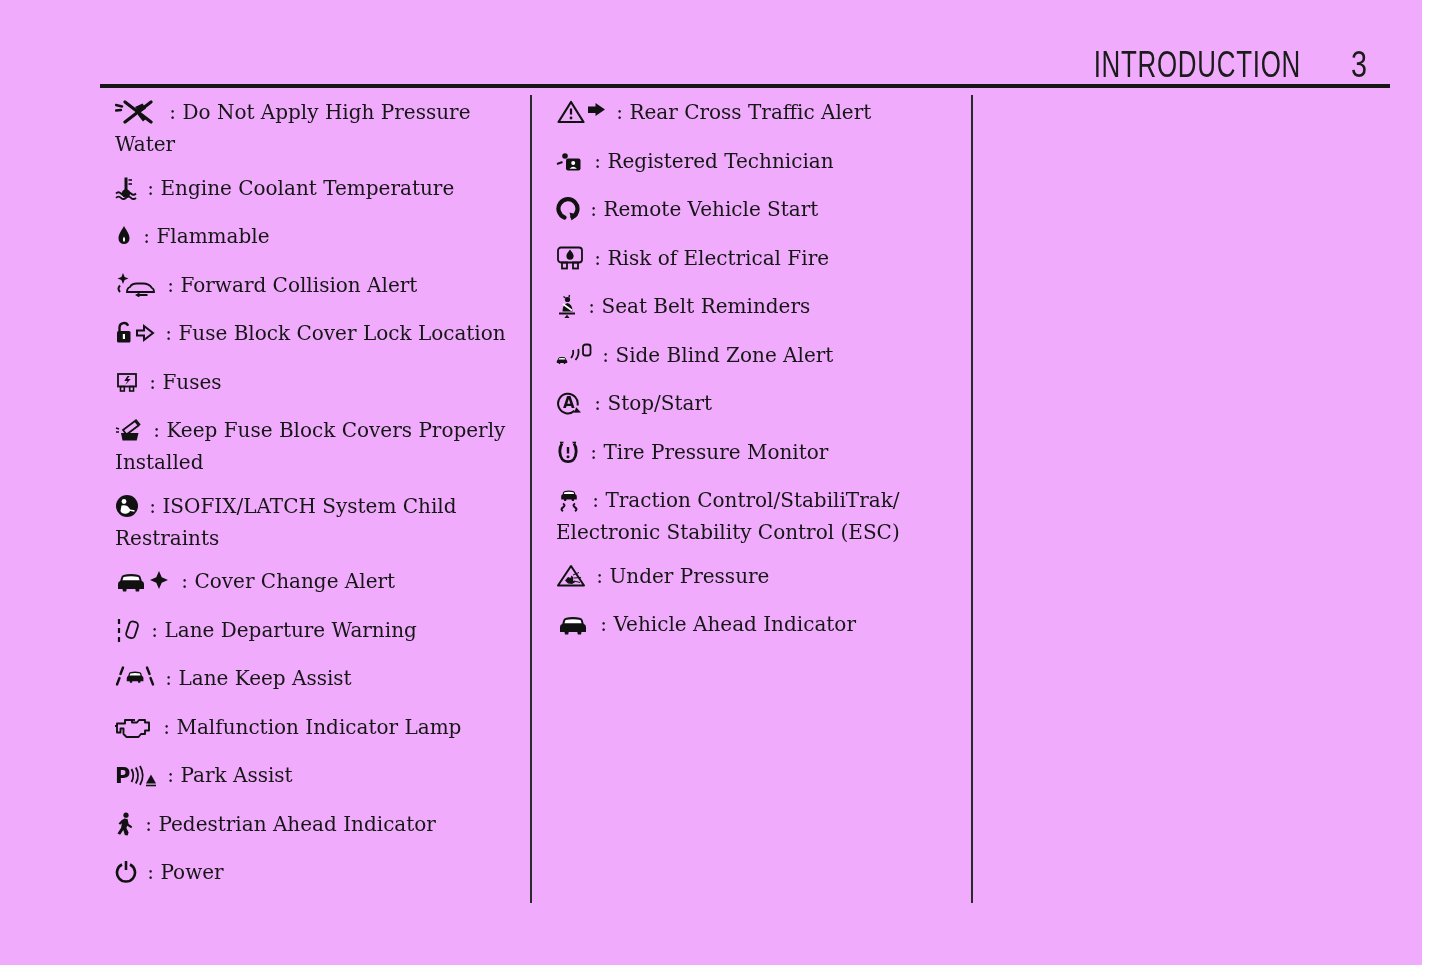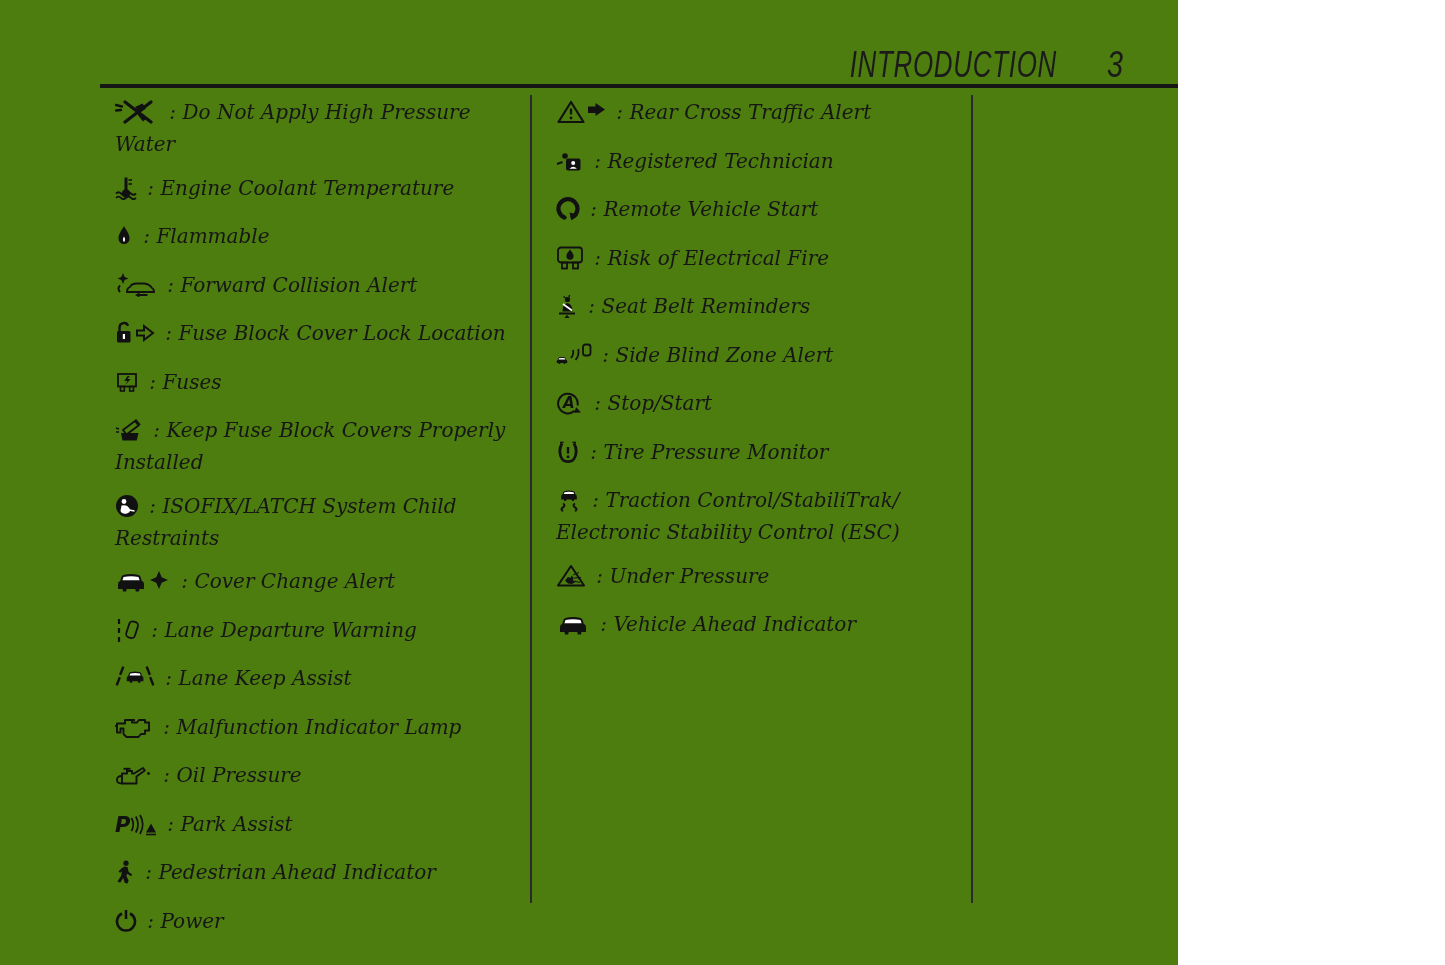--- a/index.html
+++ b/index.html
@@ -1,17 +1,17 @@
 <!DOCTYPE html>
 <html><head>
 <meta charset="utf-8">
 <style>
   html,body{margin:0;padding:0;background:#fff;}
-  #page{position:relative;width:1178px;height:965px;background:#4d7c0f;overflow:hidden;
-        font-family:"DejaVu Serif", "Liberation Serif", serif;color:#161616;font-style:italic;}
+  #page{position:relative;width:1422px;height:965px;background:#f0abfc;overflow:hidden;
+        font-family:"DejaVu Serif", "Liberation Serif", serif;color:#161616;}
   .header{position:absolute;top:44px;right:55px;display:flex;align-items:baseline;
           font-family:"Liberation Sans", sans-serif;font-size:36px;font-weight:400;
           color:#1b1b1b;white-space:nowrap;}
   .header .title{display:inline-block;transform:scaleX(0.72);transform-origin:right center;letter-spacing:1px;}
   .header .pnum{display:inline-block;margin-left:46px;transform:scaleX(0.8);transform-origin:right center;}
   .rule{position:absolute;left:100px;top:84px;width:1290px;height:4px;background:#161616;}
   .vline{position:absolute;top:95px;height:808px;width:2px;background:#2a2a2a;}
   #vline-1{left:530px;}
   #vline-2{left:971px;}
   .column{position:absolute;top:99px;}
@@ -119,27 +119,20 @@
             <g transform="translate(10.5,3) scale(0.64)">
               <path d="M2 19 L2 14 Q2 11.5 4.2 11 L5.5 6.8 Q6.5 4 15 4 Q23.5 4 24.5 6.8 L25.8 11 Q28 11.5 28 14 L28 19 L23.5 19 L23 21.5 L19.8 21.5 L19.3 19 L10.7 19 L10.2 21.5 L7 21.5 L6.5 19 Z" fill="#111"></path>
               <path d="M7.5 7 Q15 5.3 22.5 7 L23.6 10.2 L6.4 10.2 Z" fill="#fff"></path>
             </g>
           </svg></span><span class="sep"> : </span><span class="label">Lane Keep Assist</span></div>
       <div class="item"><span class="icon"><svg width="38" height="24" viewBox="0 0 38 24">
             <path d="M2 8.5 v9 h3.5 v-4 h3 v5.5 l3 3 h12 l2.5 -3 h4 v-3.5 h4 v-8 h-4 V5 h-6 l-2 2.5 h-5 V5 h-7 v3.5z" fill="none" stroke="#111" stroke-width="1.9" stroke-linejoin="round"></path>
             <line x1="13" y1="5" x2="20" y2="5" stroke="#111" stroke-width="1.9"></line>
             <line x1="0" y1="11" x2="2" y2="11" stroke="#111" stroke-width="1.9"></line>
           </svg></span><span class="sep"> : </span><span class="label">Malfunction Indicator Lamp</span></div>
-      <div class="item"><span class="icon"><svg width="38" height="24" viewBox="0 0 38 24">
-            <path d="M7 10.5 h5 V8 h5 v2.5 h2 l9 -5.5 1.8 2.5 -8.3 6 v7 H7 z" fill="none" stroke="#111" stroke-width="1.9" stroke-linejoin="round"></path>
-            <line x1="8.5" y1="5.8" x2="15.5" y2="5.8" stroke="#111" stroke-width="1.9"></line>
-            <line x1="12" y1="5.8" x2="12" y2="8" stroke="#111" stroke-width="1.9"></line>
-            <path d="M7 13 q-5.5 0 -5 4.5 q.4 3 5 3" fill="none" stroke="#111" stroke-width="1.9"></path>
-            <circle cx="33.5" cy="10.5" r="1.4" fill="#111"></circle>
-          </svg></span><span class="sep"> : </span><span class="label">Oil Pressure</span></div>
       <div class="item"><span class="icon"><svg width="42" height="24" viewBox="0 0 42 24">
             <text x="0" y="19.5" font-family="'DejaVu Sans',sans-serif" font-size="21" font-weight="bold" fill="#111">P</text>
             <g fill="none" stroke="#111" stroke-width="1.8">
               <path d="M16.5 6 q3.5 6.5 0 13"></path>
               <path d="M20.8 4.5 q4.5 8 0 16"></path>
               <path d="M25 3 q5.5 9.5 0 19"></path>
             </g>
             <path d="M31 20.5 h10 l-5 -9z" fill="#111"></path>
             <line x1="31" y1="22.5" x2="41" y2="22.5" stroke="#111" stroke-width="1.6"></line>
           </svg></span><span class="sep"> : </span><span class="label">Park Assist</span></div>

